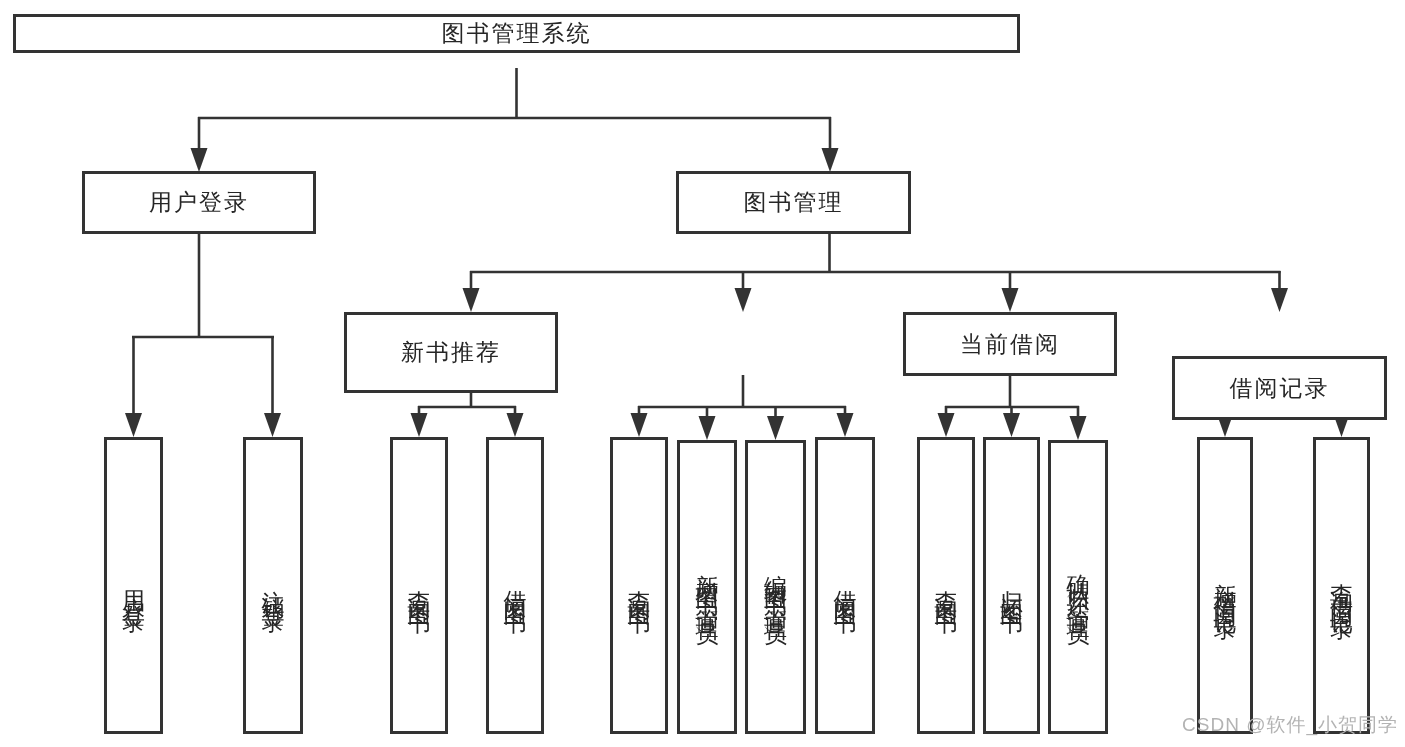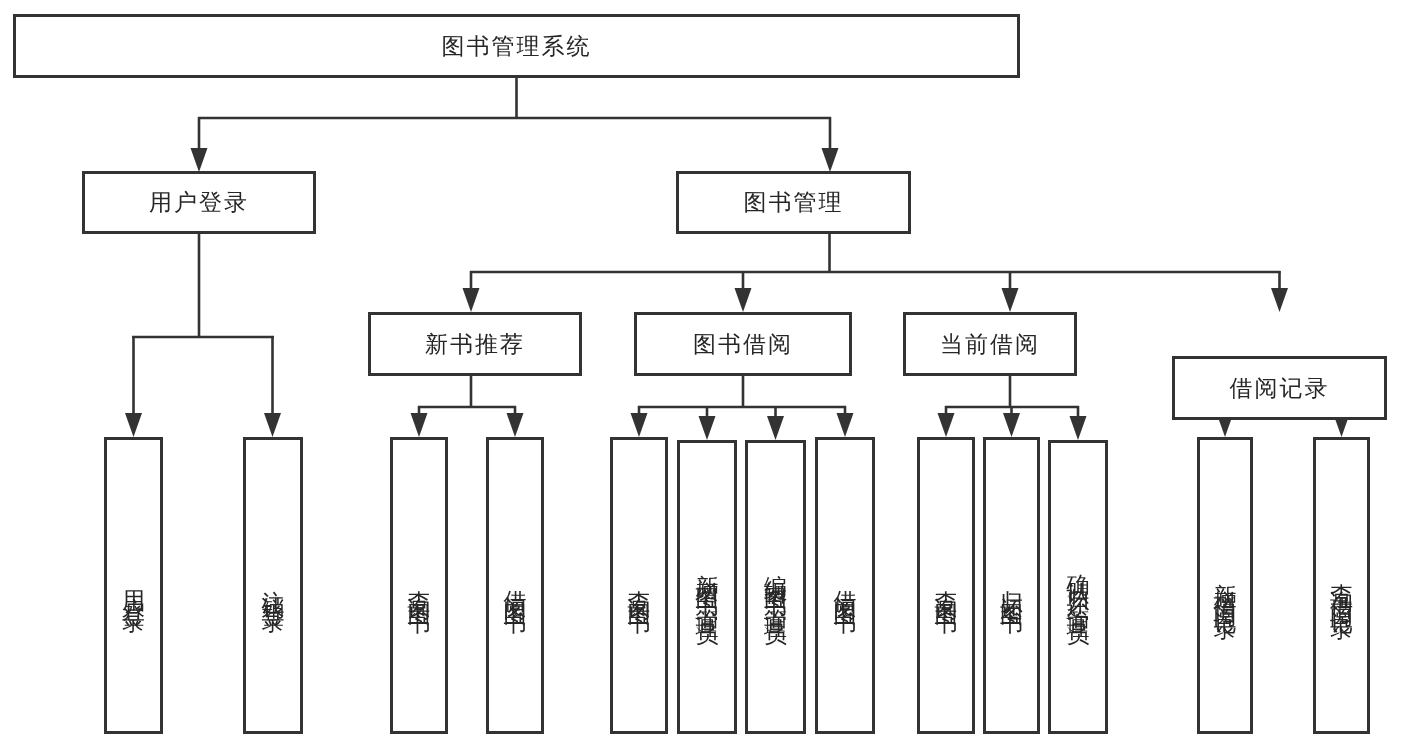--- a/index.html
+++ b/index.html
@@ -121,38 +121,35 @@
     <g>
       <line x1="1279.5" y1="375" x2="1279.5" y2="408"></line>
       <line x1="1224" y1="407" x2="1342.5" y2="407"></line>
       <line x1="1225" y1="406" x2="1225" y2="421"></line>
       <polygon fill="#333333" stroke="none" points="1225,437 1216.5,413 1233.5,413"></polygon>
       <line x1="1341.5" y1="406" x2="1341.5" y2="421"></line>
       <polygon fill="#333333" stroke="none" points="1341.5,437 1333,413 1350,413"></polygon>
     </g>
   </svg>
 
-  <div class="node hnode" style="left:13px; top:14px; width:1007px; height:64px;">
+  <div class="node hnode" style="left:13px; top:14px; width:1007px; height:39px;">
     <span>图书管理系统</span>
   </div>
 
   <div class="node hnode" style="left:82px; top:171px; width:234px; height:63px;">
     <span>用户登录</span>
   </div>
   <div class="node hnode" style="left:676px; top:171px; width:235px; height:63px;">
     <span>图书管理</span>
   </div>
 
-  <div class="node hnode" style="left:368px; top:312px; width:214px; height:64px;">
+  <div class="node hnode" style="left:344px; top:312px; width:214px; height:81px;">
     <span>新书推荐</span>
   </div>
-  <div class="node hnode" style="left:634px; top:312px; width:218px; height:64px;">
-    <span>图书借阅</span>
-  </div>
-  <div class="node hnode" style="left:903px; top:312px; width:174px; height:64px;justify-content:center;">
+  <div class="node hnode" style="left:903px; top:312px; width:214px; height:64px;justify-content:center;">
     <span>当前借阅</span>
   </div>
   <div class="node hnode" style="left:1172px; top:312px; width:215px; height:64px;margin-top:44px;">
     <span>借阅记录</span>
   </div>
 
   <div class="node vnode" style="left:104px; top:437px; width:59px; height:297px;">
     <span>用户登录</span>
   </div>
   <div class="node vnode" style="left:243px; top:437px; width:60px; height:297px;">
@@ -189,14 +186,15 @@
     <span>确认归还（管理员）</span>
   </div>
 
   <div class="node vnode" style="left:1197px; top:437px; width:56px; height:297px;">
     <span>新增借阅记录</span>
   </div>
   <div class="node vnode" style="left:1313px; top:437px; width:57px; height:297px;">
     <span>查询借阅记录</span>
   </div>
 
+  <div class="watermark">CSDN @软件_小贺同学</div>
 
 </div>
 
 </body></html>

